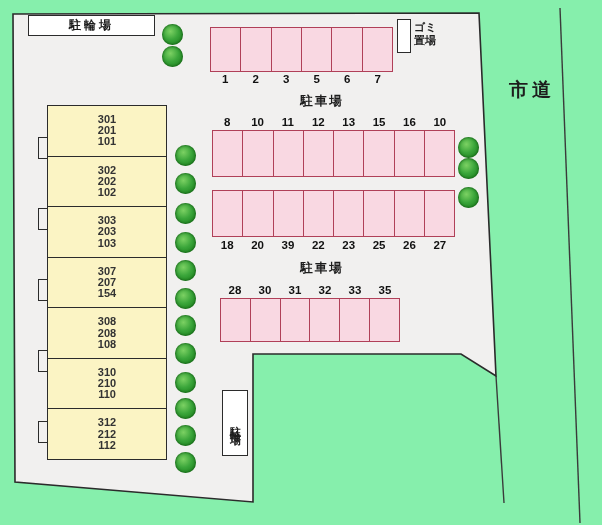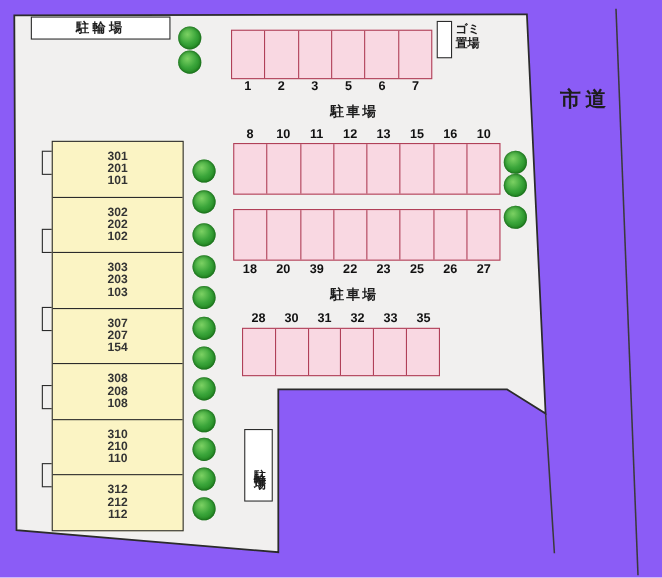--- a/index.html
+++ b/index.html
@@ -1,18 +1,18 @@
 <!DOCTYPE html>
 <html><head>
 <meta charset="utf-8">
 <style>
   html,body{margin:0;padding:0;background:#ffffff;}
   .stage{
     position:relative;width:602px;height:525px;overflow:hidden;
-    background:#8b5cf6;
+    background:#86efac;
     font-family:"Liberation Sans","DejaVu Sans",sans-serif;
     color:#1d1d1d;
   }
   .stage svg.bg{position:absolute;left:0;top:0;z-index:0;}
 
   
   .labelbox{
     position:absolute;background:#ffffff;border:1.6px solid #2b2b2b;
     display:flex;align-items:center;justify-content:center;z-index:3;
     box-sizing:border-box;
@@ -33,21 +33,21 @@
     position:absolute;left:509px;top:77px;z-index:3;
     font-size:19px;font-weight:bold;letter-spacing:4px;
   }
   .bike-bottom{
     left:222px;top:390px;width:26px;height:66px;z-index:3;
     writing-mode:vertical-rl;font-size:11px;font-weight:bold;letter-spacing:4px;
   }
 
   
   .building{
-    position:absolute;left:47px;top:128px;width:120px;height:355px;
+    position:absolute;left:47px;top:105px;width:120px;height:355px;
     background:#fbf4c4;border:1.8px solid #2b2b2b;box-sizing:border-box;z-index:2;
     display:flex;flex-direction:column;
   }
   .unit{
     flex:1 1 0;border-bottom:1.2px solid #2b2b2b;box-sizing:border-box;
     display:flex;flex-direction:column;align-items:center;justify-content:center;
   }
   .unit:last-child{border-bottom:none;}
   .floor-num{font-size:11px;line-height:11.2px;font-weight:bold;color:#333;}
   .notch{

